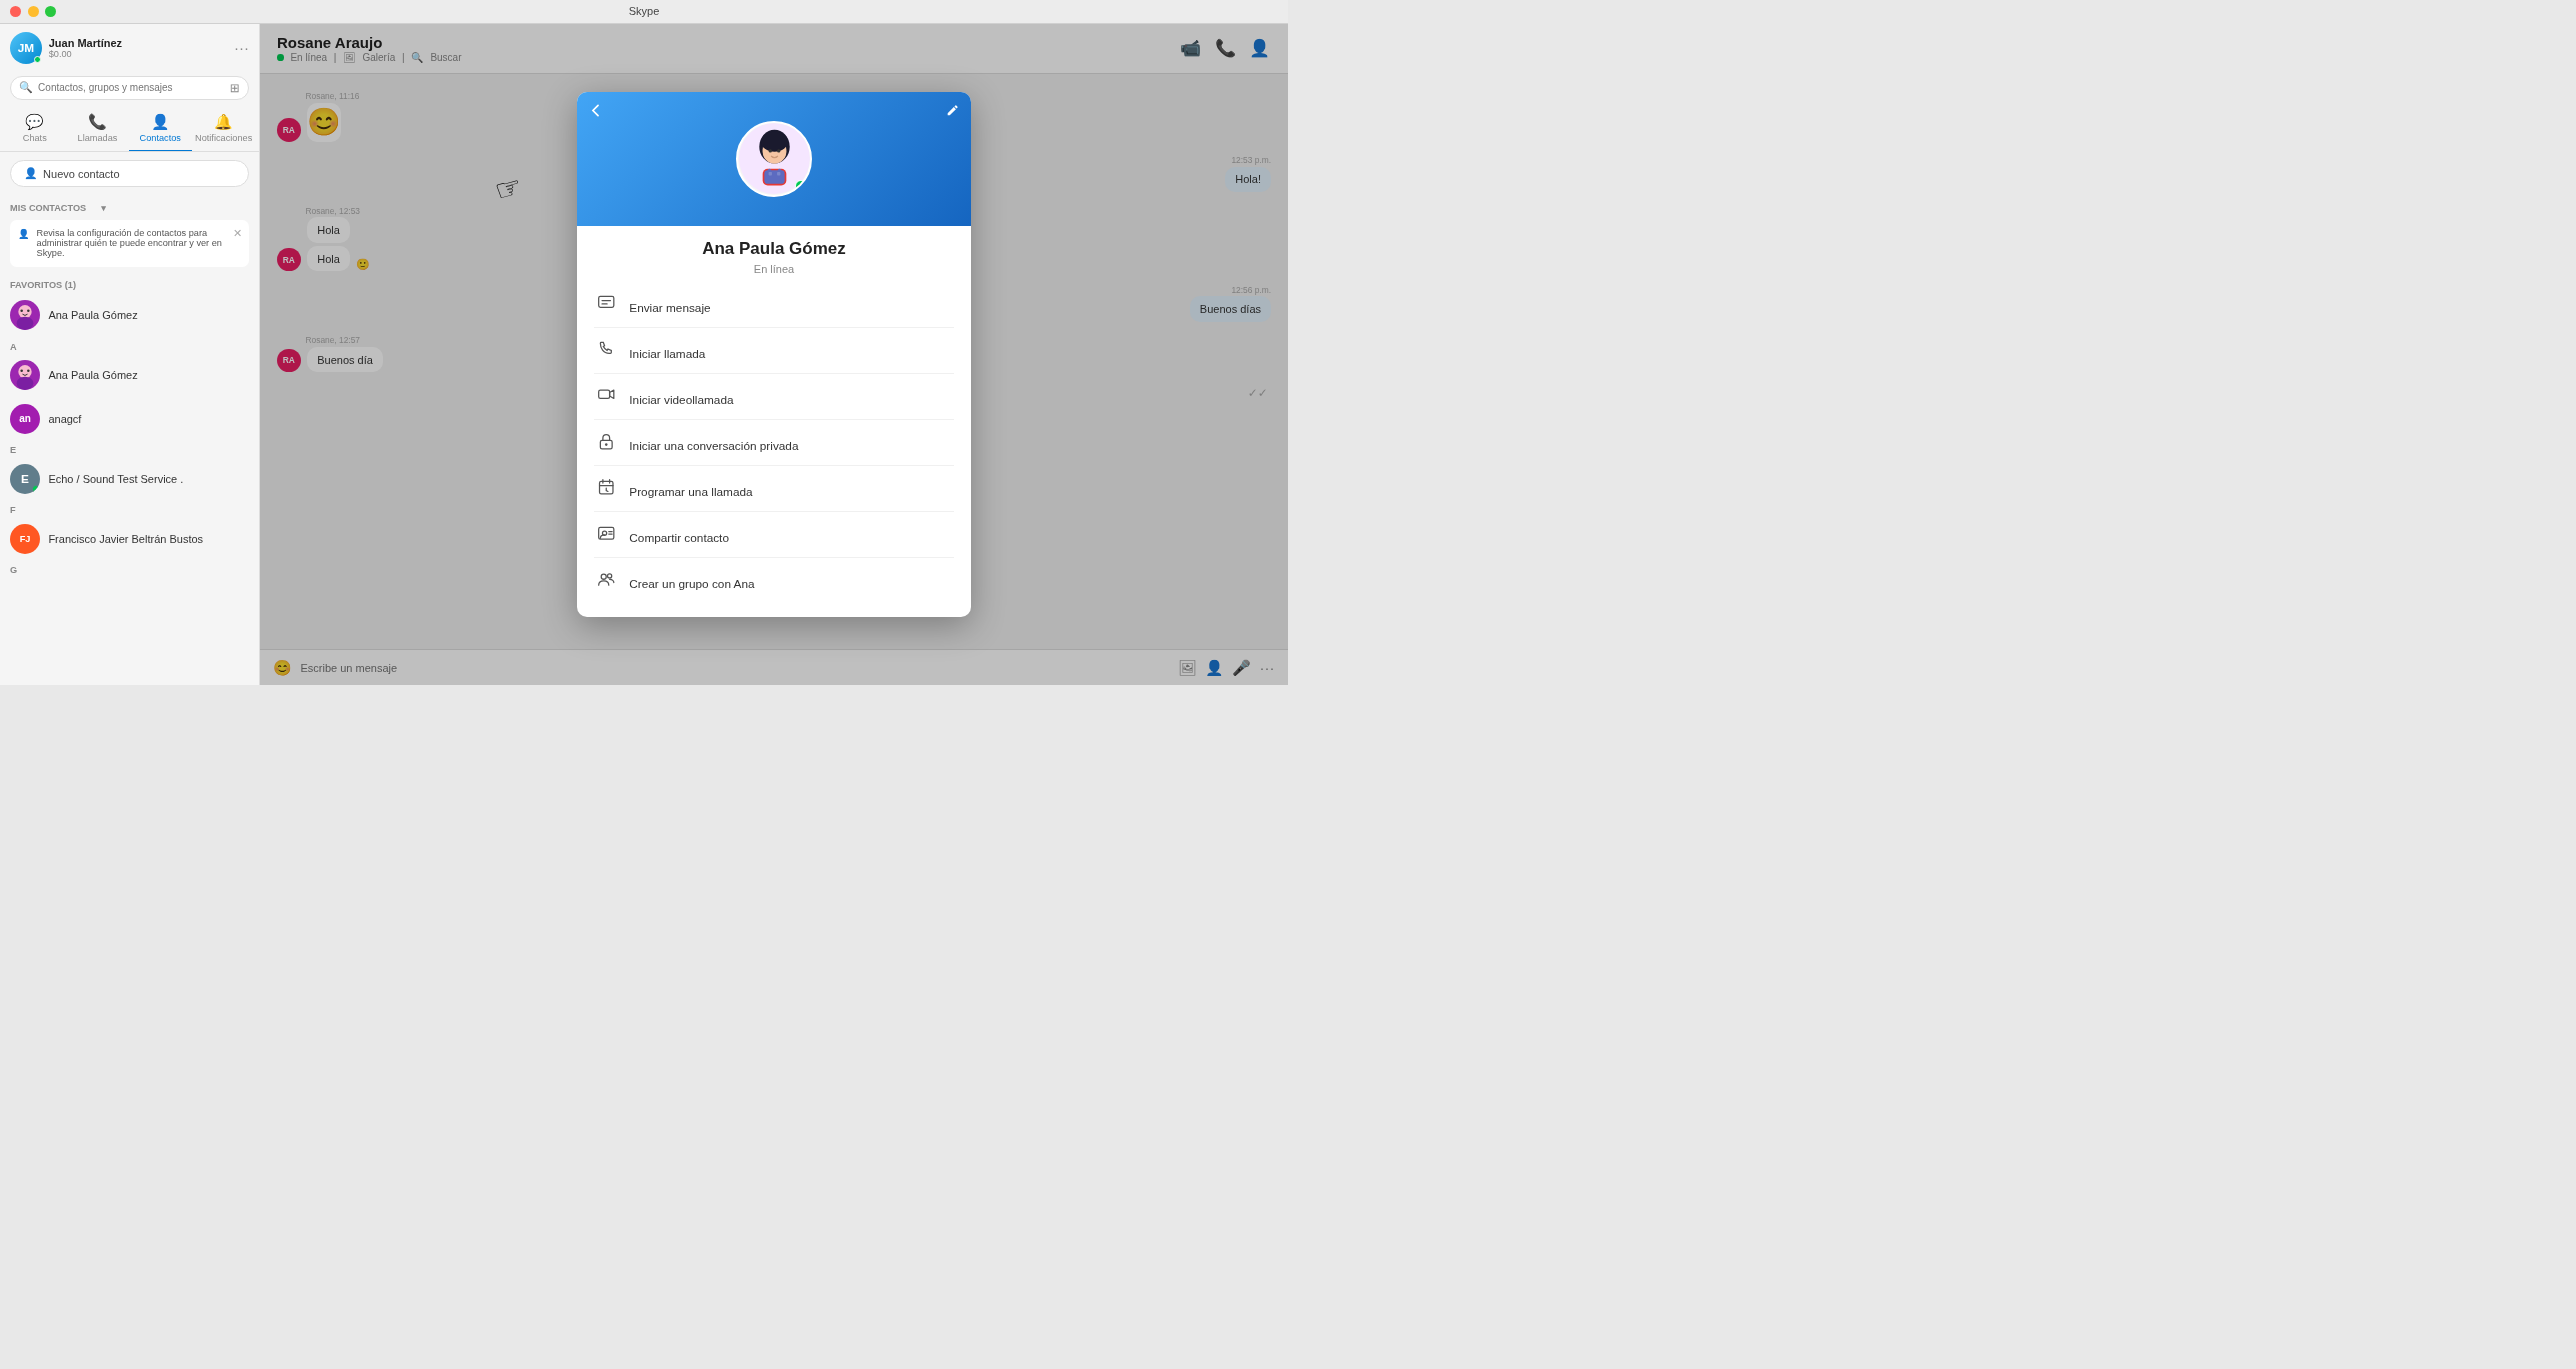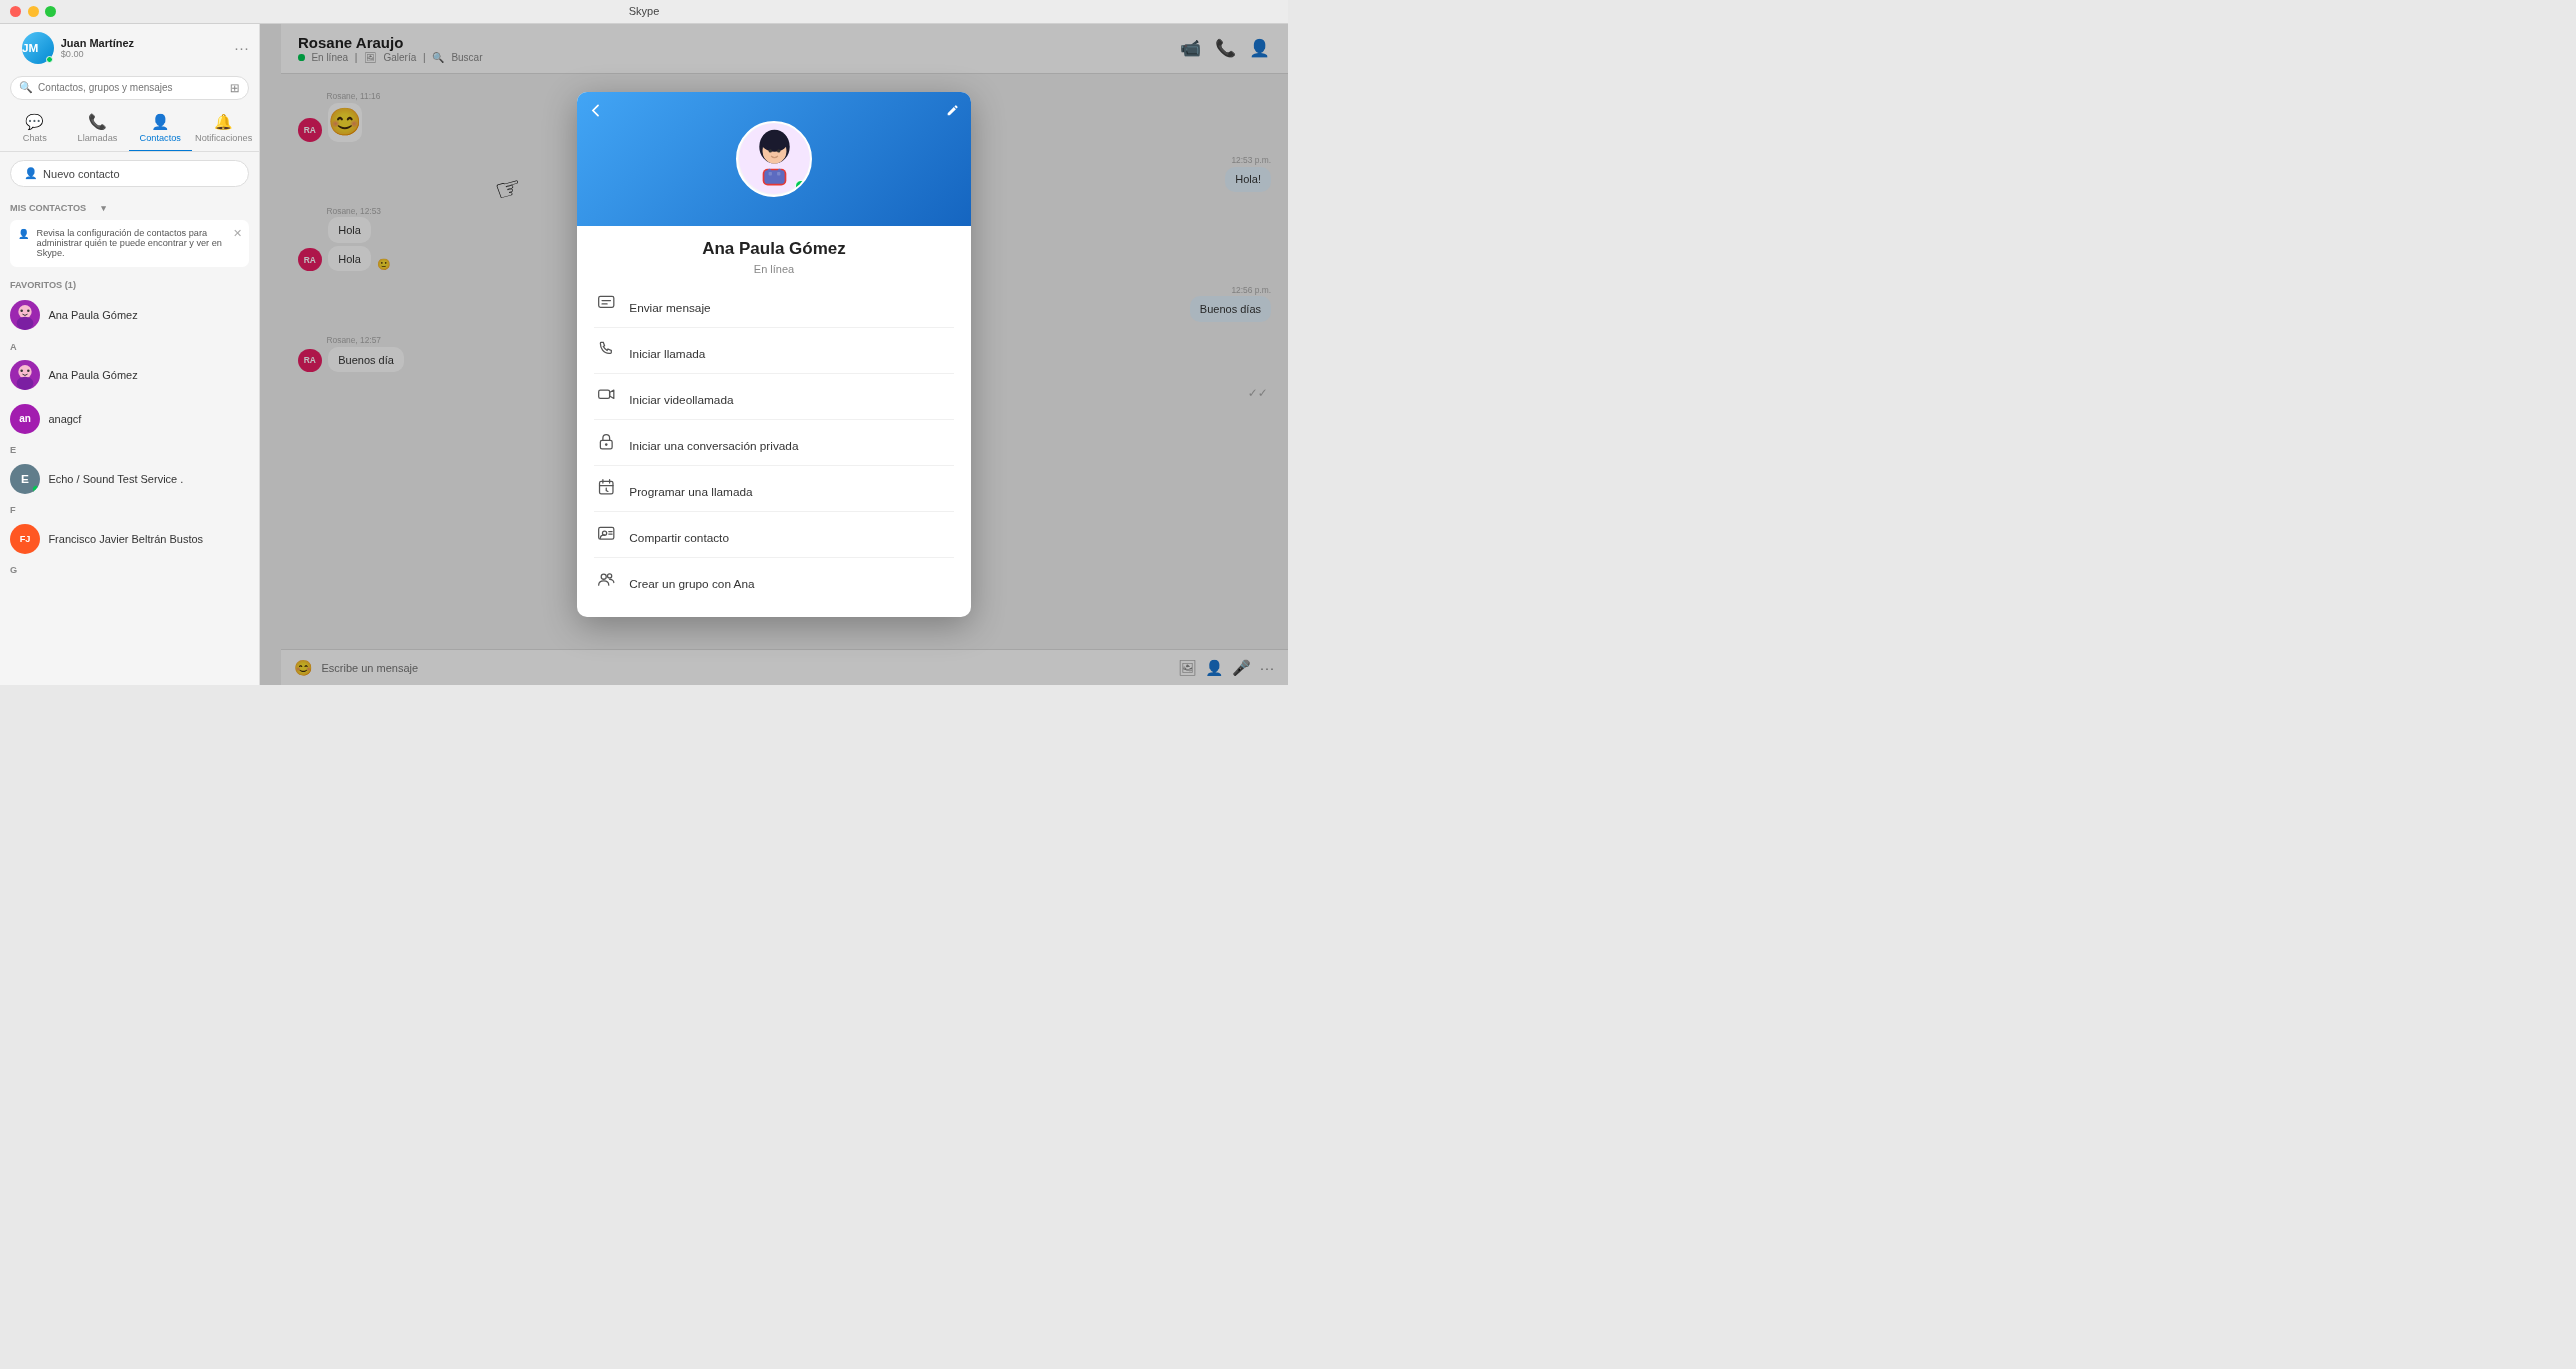--- a/index.html
+++ b/index.html
@@ -66,26 +66,26 @@
       padding: 8.4px 10px;
       gap: 6.7px;
     }
     .user-avatar {
       width: 32px;
       height: 32px;
       border-radius: 50%;
       background: linear-gradient(135deg, #4fc3f7, #0288d1);
       display: flex;
       align-items: center;
+      justify-content: center;
       font-size: 11.8px;
       color: white;
       font-weight: bold;
       position: relative;
       flex-shrink: 0;
-      margin-left: 12px;
     }
     .user-avatar .online-dot {
       position: absolute;
       bottom: 0.8px;
       right: 0.8px;
       width: 7.6px;
       height: 7.6px;
       background: #00c853;
       border-radius: 50%;
       border: 1.7px solid #f5f5f5;
@@ -250,21 +250,20 @@
       padding: 5px 10px 1.7px;
     }
 
     
     .main-area {
       flex: 1;
       display: flex;
       flex-direction: column;
       background: #f0f0f0;
       position: relative;
-      padding-left: 21px;
     }
 
     .chat-header {
       background: white;
       padding: 10px 17px;
       border-bottom: 0.8px solid #ddd;
       display: flex;
       align-items: center;
       justify-content: space-between;
     }

